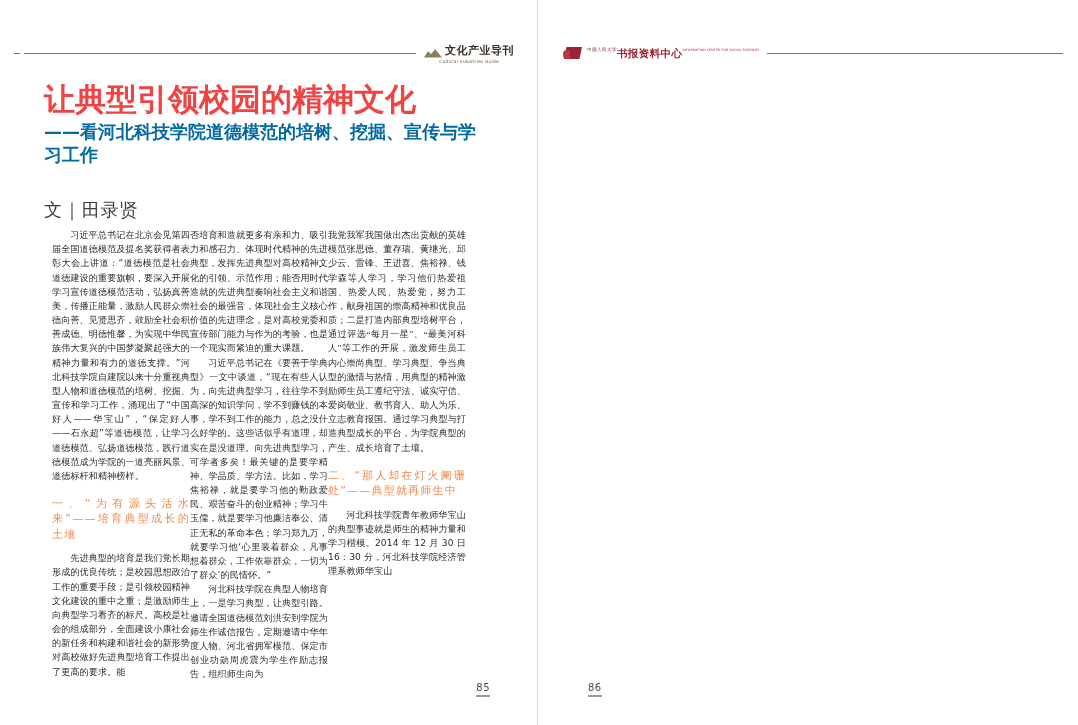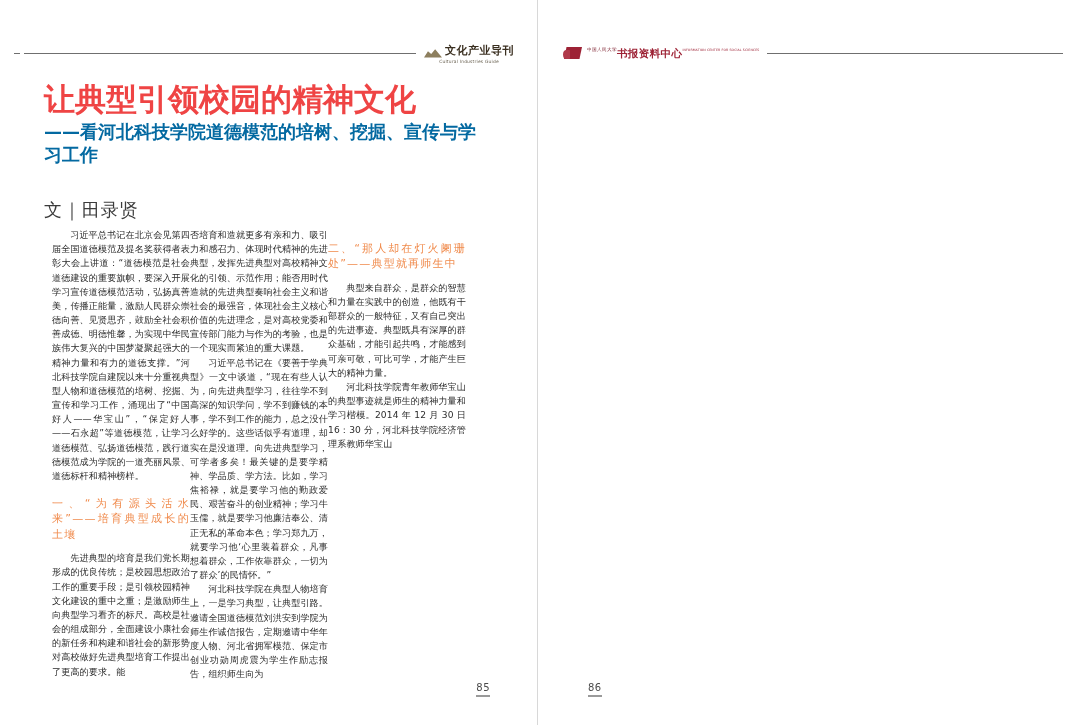--- a/index.html
+++ b/index.html
@@ -144,22 +144,22 @@
           <p class="bodytext">习近平总书记在北京会见第四届全国道德模范及提名奖获得者表彰大会上讲道：“道德模范是社会道德建设的重要旗帜，要深入开展学习宣传道德模范活动，弘扬真善美，传播正能量，激励人民群众崇德向善、见贤思齐，鼓励全社会积善成德、明德惟馨，为实现中华民族伟大复兴的中国梦凝聚起强大的精神力量和有力的道德支撑。”河北科技学院自建院以来十分重视典型人物和道德模范的培树、挖掘、宣传和学习工作，涌现出了“中国好人——华宝山”，“保定好人——石永超”等道德模范，让学习道德模范、弘扬道德模范，践行道德模范成为学院的一道亮丽风景、道德标杆和精神榜样。</p>
           <h2 class="sec">一、“为有源头活水来”——培育典型成长的土壤</h2>
           <p class="bodytext">先进典型的培育是我们党长期形成的优良传统；是校园思想政治工作的重要手段；是引领校园精神文化建设的重中之重；是激励师生向典型学习看齐的标尺。高校是社会的组成部分，全面建设小康社会的新任务和构建和谐社会的新形势对高校做好先进典型培育工作提出了更高的要求。能</p>
         </div>
       <div class="col">
           <p class="bodytext noindent">否培育和造就更多有亲和力、吸引力和感召力、体现时代精神的先进典型，发挥先进典型对高校精神文化的引领、示范作用；能否用时代造就的先进典型奏响社会主义和谐社会的最强音，体现社会主义核心价值的先进理念，是对高校党委和宣传部门能力与作为的考验，也是一个现实而紧迫的重大课题。</p>
           <p class="bodytext">习近平总书记在《要善于学典型》一文中谈道，“现在有些人认为，向先进典型学习，往往学不到高深的知识学问，学不到赚钱的本事，学不到工作的能力，总之没什么好学的。这些话似乎有道理，却实在是没道理。向先进典型学习，可学者多矣！最关键的是要学精神、学品质、学方法。比如，学习焦裕禄，就是要学习他的勤政爱民、艰苦奋斗的创业精神；学习牛玉儒，就是要学习他廉洁奉公、清正无私的革命本色；学习郑九万，就要学习他‘心里装着群众，凡事想着群众，工作依靠群众，一切为了群众’的民情怀。”</p>
           <p class="bodytext">河北科技学院在典型人物培育上，一是学习典型，让典型引路。邀请全国道德模范刘洪安到学院为师生作诚信报告，定期邀请中华年度人物、河北省拥军模范、保定市创业功勋周虎震为学生作励志报告，组织师生向为</p>
         </div>
       <div class="col">
+          <p class="bodytext noindent">我党我军我国做出杰出贡献的英雄模范张思德、董存瑞、黄继光、邱少云、雷锋、王进喜、焦裕禄、钱学森等人学习，学习他们热爱祖国、热爱人民、热爱党，努力工作，献身祖国的崇高精神和优良品质；二是打造内部典型培树平台，通过评选“每月一星”、“最美河科人”等工作的开展，激发师生员工内心崇尚典型、学习典型、争当典型的激情与热情，用典型的精神激励师生员工遵纪守法、诚实守信、爱岗敬业、教书育人、助人为乐、立志教育报国。通过学习典型与打造典型成长的平台，为学院典型的产生、成长培育了土壤。</p>
           <h2 class="sec">二、“那人却在灯火阑珊处”——典型就再师生中</h2>
-          <p class="bodytext">典型来自群众，是群众的智慧和力量在实践中的创造，他既有干部群众的一般特征，又有自己突出的先进事迹。典型既具有深厚的群众基础，才能引起共鸣，才能感到可亲可敬，可比可学，才能产生巨大的精神力量。</p>
           <p class="bodytext">河北科技学院青年教师华宝山的典型事迹就是师生的精神力量和学习楷模。2014 年 12 月 30 日 16：30 分，河北科技学院经济管理系教师华宝山</p>
         </div>
     </div>
 
     <div class="pagenum pagenum-left">85</div>
   </div>
 
   <div class="page page-right">
 
     <div class="runhead runhead-right">

